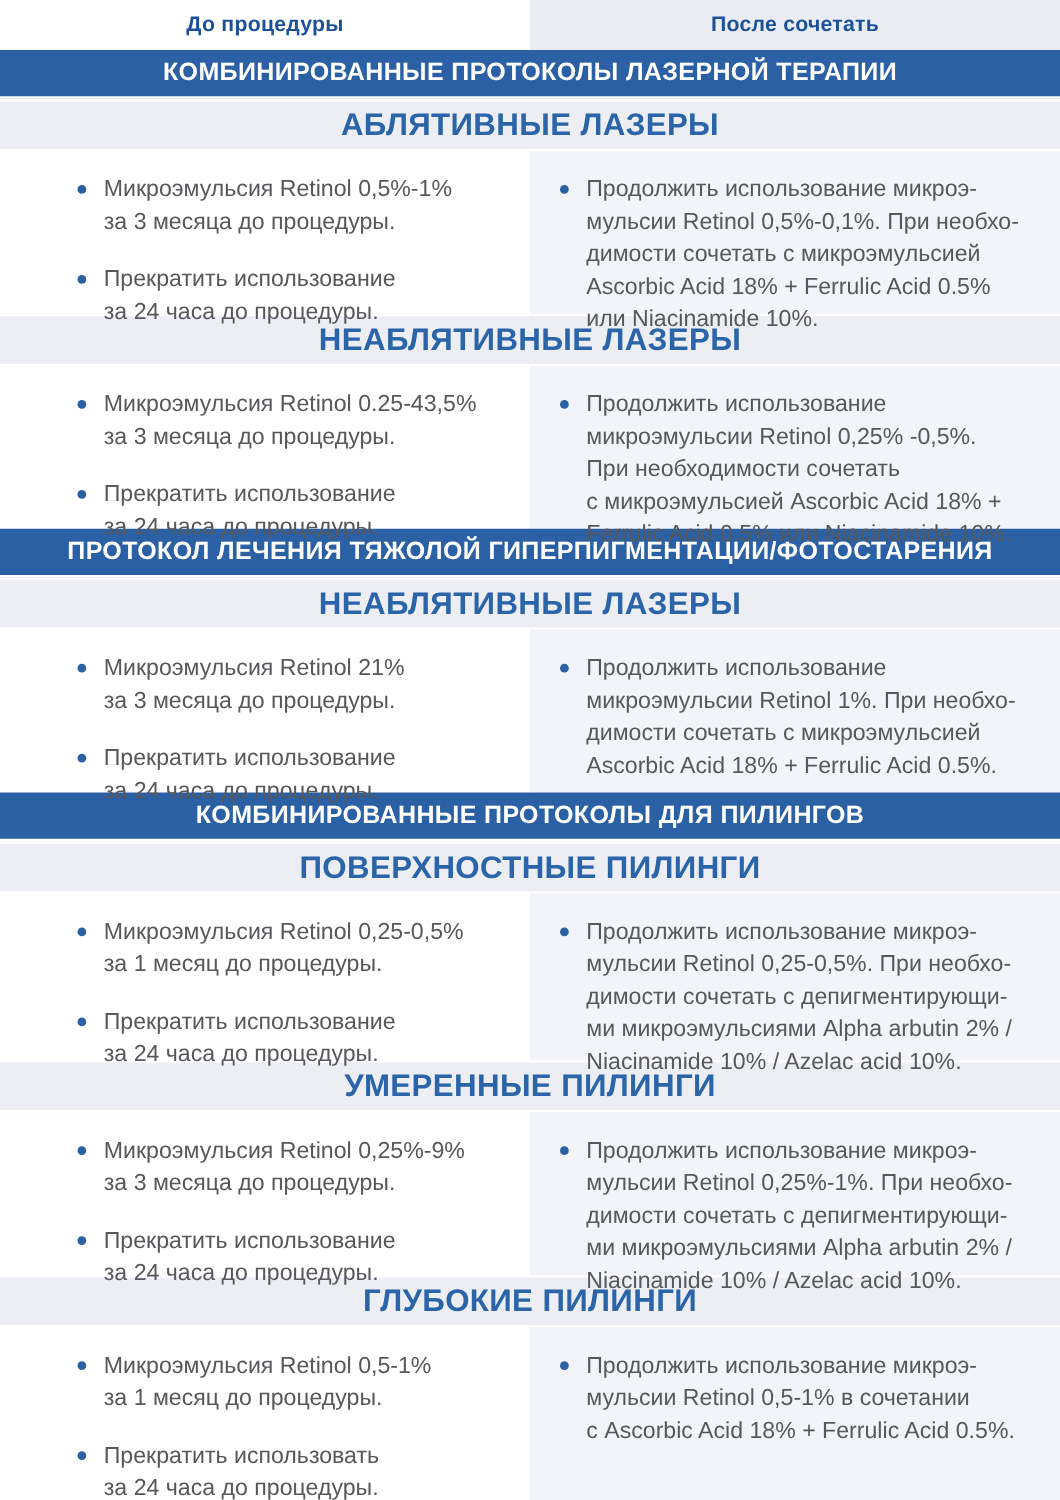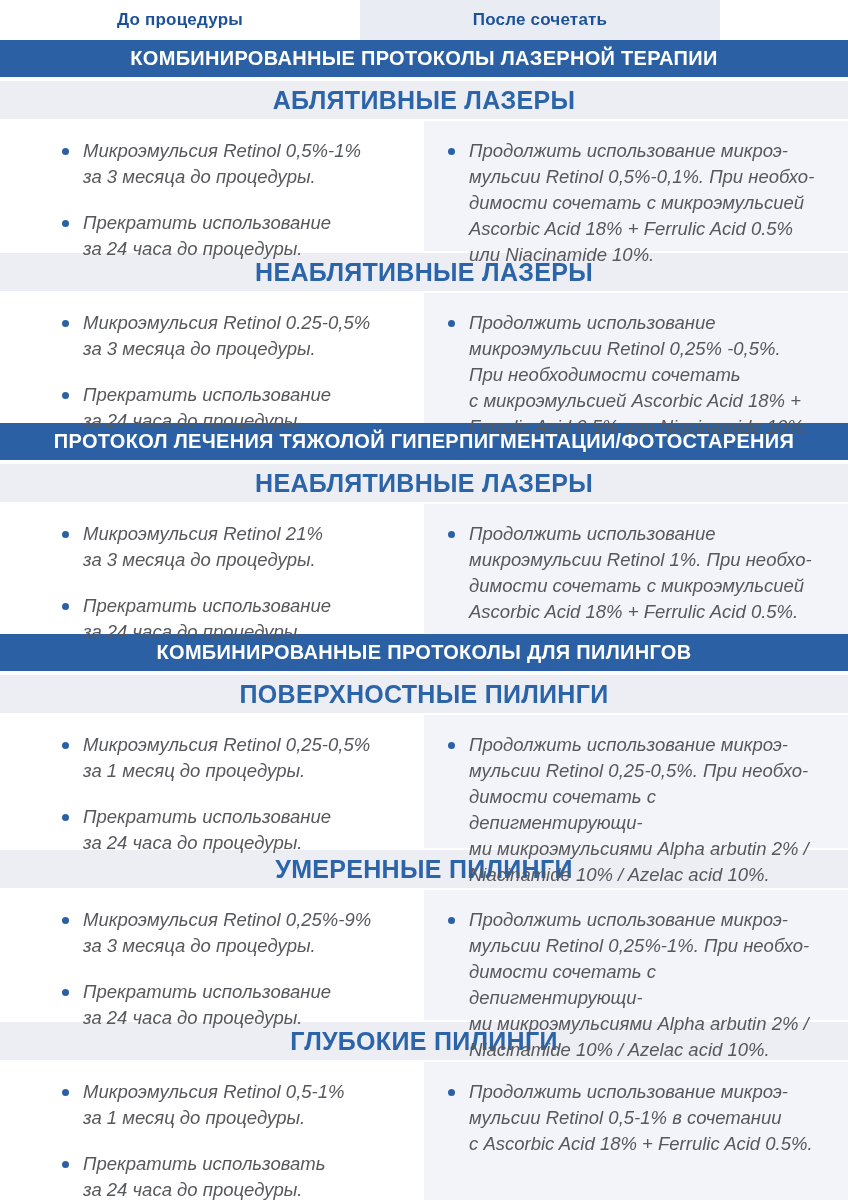--- a/index.html
+++ b/index.html
@@ -7,39 +7,39 @@
     width:848px;height:1200px;overflow:hidden;background:#ffffff;
     font-family:"Liberation Sans","DejaVu Sans",sans-serif;
   }
   #page{
     width:848px;height:1200px;display:flex;flex-direction:column;overflow:hidden;
     background:#ffffff;position:relative;
   }
   
   .col-headers{display:flex;height:40px;flex:0 0 40px;}
   .col-headers .half{
-    width:360px;display:flex;align-items:center;justify-content:center;
+    width:424px;display:flex;align-items:center;justify-content:center;
     font-weight:bold;font-size:17px;color:#1c5199;letter-spacing:.2px;
   }
   .col-headers .half.before{background:#ffffff;}
   .col-headers .half.after{background:#e9ecf3;}
   
   .band-main{
     flex:0 0 39px;height:39px;box-sizing:border-box;border-bottom:2px solid #ffffff;
     background:#2b61a4;color:#ffffff;font-weight:bold;font-size:20px;letter-spacing:.3px;
     display:flex;align-items:center;justify-content:center;text-transform:uppercase;
   }
   .band-sub{
     flex:0 0 42px;height:42px;box-sizing:border-box;
     border-top:2px solid #ffffff;border-bottom:2px solid #ffffff;
     background:#eceef4;color:#2b64a8;font-weight:bold;font-size:25px;letter-spacing:.3px;
     display:flex;align-items:center;justify-content:center;text-transform:uppercase;
   }
   
-  .row{display:flex;flex:0 0 auto;font-style:italic;}
+  .row{display:flex;flex:0 0 auto;}
   .row[data-idx="0"],.row[data-idx="1"],.row[data-idx="2"],.row[data-idx="4"]{height:130px;}
   .row[data-idx="3"]{height:133px;}
   .row[data-idx="5"]{flex:1 1 auto;}
   .cell{width:424px;box-sizing:border-box;padding-top:17px;}
   .cell.before{background:#ffffff;padding-left:62px;padding-right:18px;}
   .cell.after{background:#f2f4f9;padding-left:24px;padding-right:15px;}
   ul.bullets{list-style:none;margin:0;padding:0;}
   li.bullet{
     position:relative;padding-left:21px;margin:0 0 20px 0;
     font-size:18.5px;line-height:26px;color:#57585b;white-space:pre-line;
@@ -76,21 +76,21 @@
             <li class="bullet"><span class="dot"></span><span class="btext">Продолжить использование микроэ-
 мульсии Retinol 0,5%-0,1%. При необхо-
 димости сочетать с микроэмульсией
 Ascorbic Acid 18% + Ferrulic Acid 0.5%
 или Niacinamide 10%.</span></li>
           </ul>
         </div>
       </div><div class="band-sub">НЕАБЛЯТИВНЫЕ ЛАЗЕРЫ</div><div class="row" data-idx="1">
         <div class="cell before">
           <ul class="bullets">
-            <li class="bullet"><span class="dot"></span><span class="btext">Микроэмульсия Retinol 0.25-0,5%
+            <li class="bullet"><span class="dot"></span><span class="btext">Микроэмульсия Retinol 0.25-43,5%
 за 3 месяца до процедуры.</span></li>
             <li class="bullet"><span class="dot"></span><span class="btext">Прекратить использование
 за 24 часа до процедуры.</span></li>
           </ul>
         </div>
         <div class="cell after">
           <ul class="bullets">
             <li class="bullet"><span class="dot"></span><span class="btext">Продолжить использование
 микроэмульсии Retinol 0,25% -0,5%.
 При необходимости сочетать

